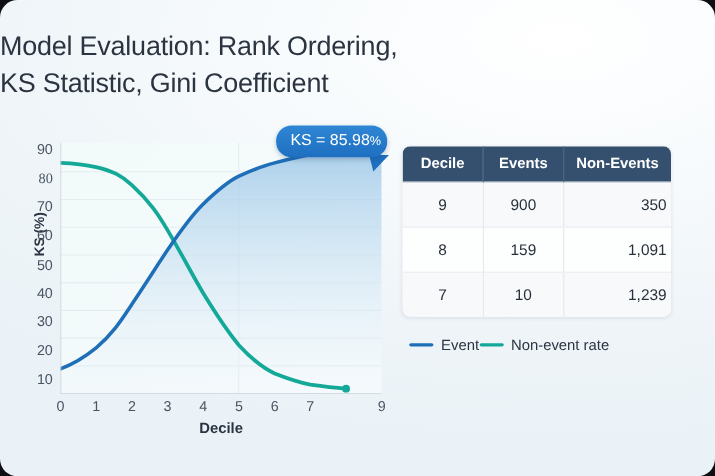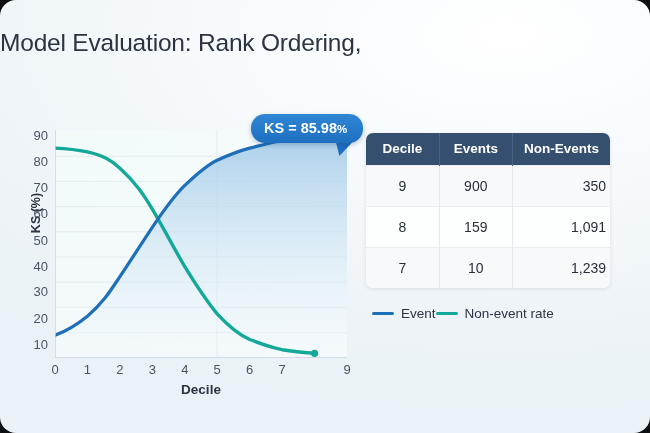--- a/index.html
+++ b/index.html
@@ -86,26 +86,26 @@
     text-align: center;
     color: #2b3440;
     font-size: 13.5px;
     font-weight: bold;
   }
 
   
   #ks-badge {
     position: absolute;
     left: 251px; top: 114px;
-    padding: 6px 16px 7px 13px;
+    padding: 6px 6px 7px 13px;
     border-radius: 14px;
     background: linear-gradient(180deg, #2f86d4 0%, #1e6fc0 100%);
     color: #ffffff;
     font-size: 14.5px;
-    font-weight: bold;
+    font-weight: normal;
     box-shadow: 0 2px 5px rgba(20,60,110,.28);
     white-space: nowrap;
   }
   #ks-badge .pct { font-size: 11.5px; }
   #ks-tail {
     position: absolute;
     left: 334px; top: 141px;
     width: 0; height: 0;
     border-left: 7px solid transparent;
     border-right: 11px solid transparent;
@@ -159,34 +159,35 @@
   .leg-swatch { width: 22px; height: 3.5px; border-radius: 2px; display: block; }
   .leg-label { font-size: 13.5px; color: #2b3440; }
 </style>
 </head>
 <body>
 
 <div id="card">
 
   <div id="title">
     <span class="l1">Model Evaluation: Rank Ordering,</span>
+    <span class="l2">KS Statistic, Gini Coefficient</span>
   </div>
 
   <div id="chart-area">
 
     <div id="ylabel">KS (%)</div>
     <div id="yticks">
         <div class="ytick" style="top: 208.397px;">10</div>
         <div class="ytick" style="top: 182.19px;">20</div>
         <div class="ytick" style="top: 155px;">30</div>
         <div class="ytick" style="top: 129.776px;">40</div>
         <div class="ytick" style="top: 103.569px;">50</div>
         <div class="ytick" style="top: 77.3621px;">60</div>
         <div class="ytick" style="top: 51.1552px;">70</div>
-        <div class="ytick" style="top: 24.9483px;">80</div>
+        <div class="ytick" style="top: 24.9483px; font-family: Liberation Serif, serif;">80</div>
         <div class="ytick" style="top: -1.25862px;">90</div>
       </div>
 
     <div id="plot">
       <svg width="292" height="228" viewBox="0 0 292 228" preserveAspectRatio="none">
         <defs>
           <linearGradient id="areaGrad" x1="0" y1="0" x2="0" y2="1">
             <stop offset="0%" stop-color="#9ec8e8" stop-opacity="0.85"></stop>
             <stop offset="55%" stop-color="#cfe4f3" stop-opacity="0.55"></stop>
             <stop offset="100%" stop-color="#f2f8fc" stop-opacity="0.25"></stop>

